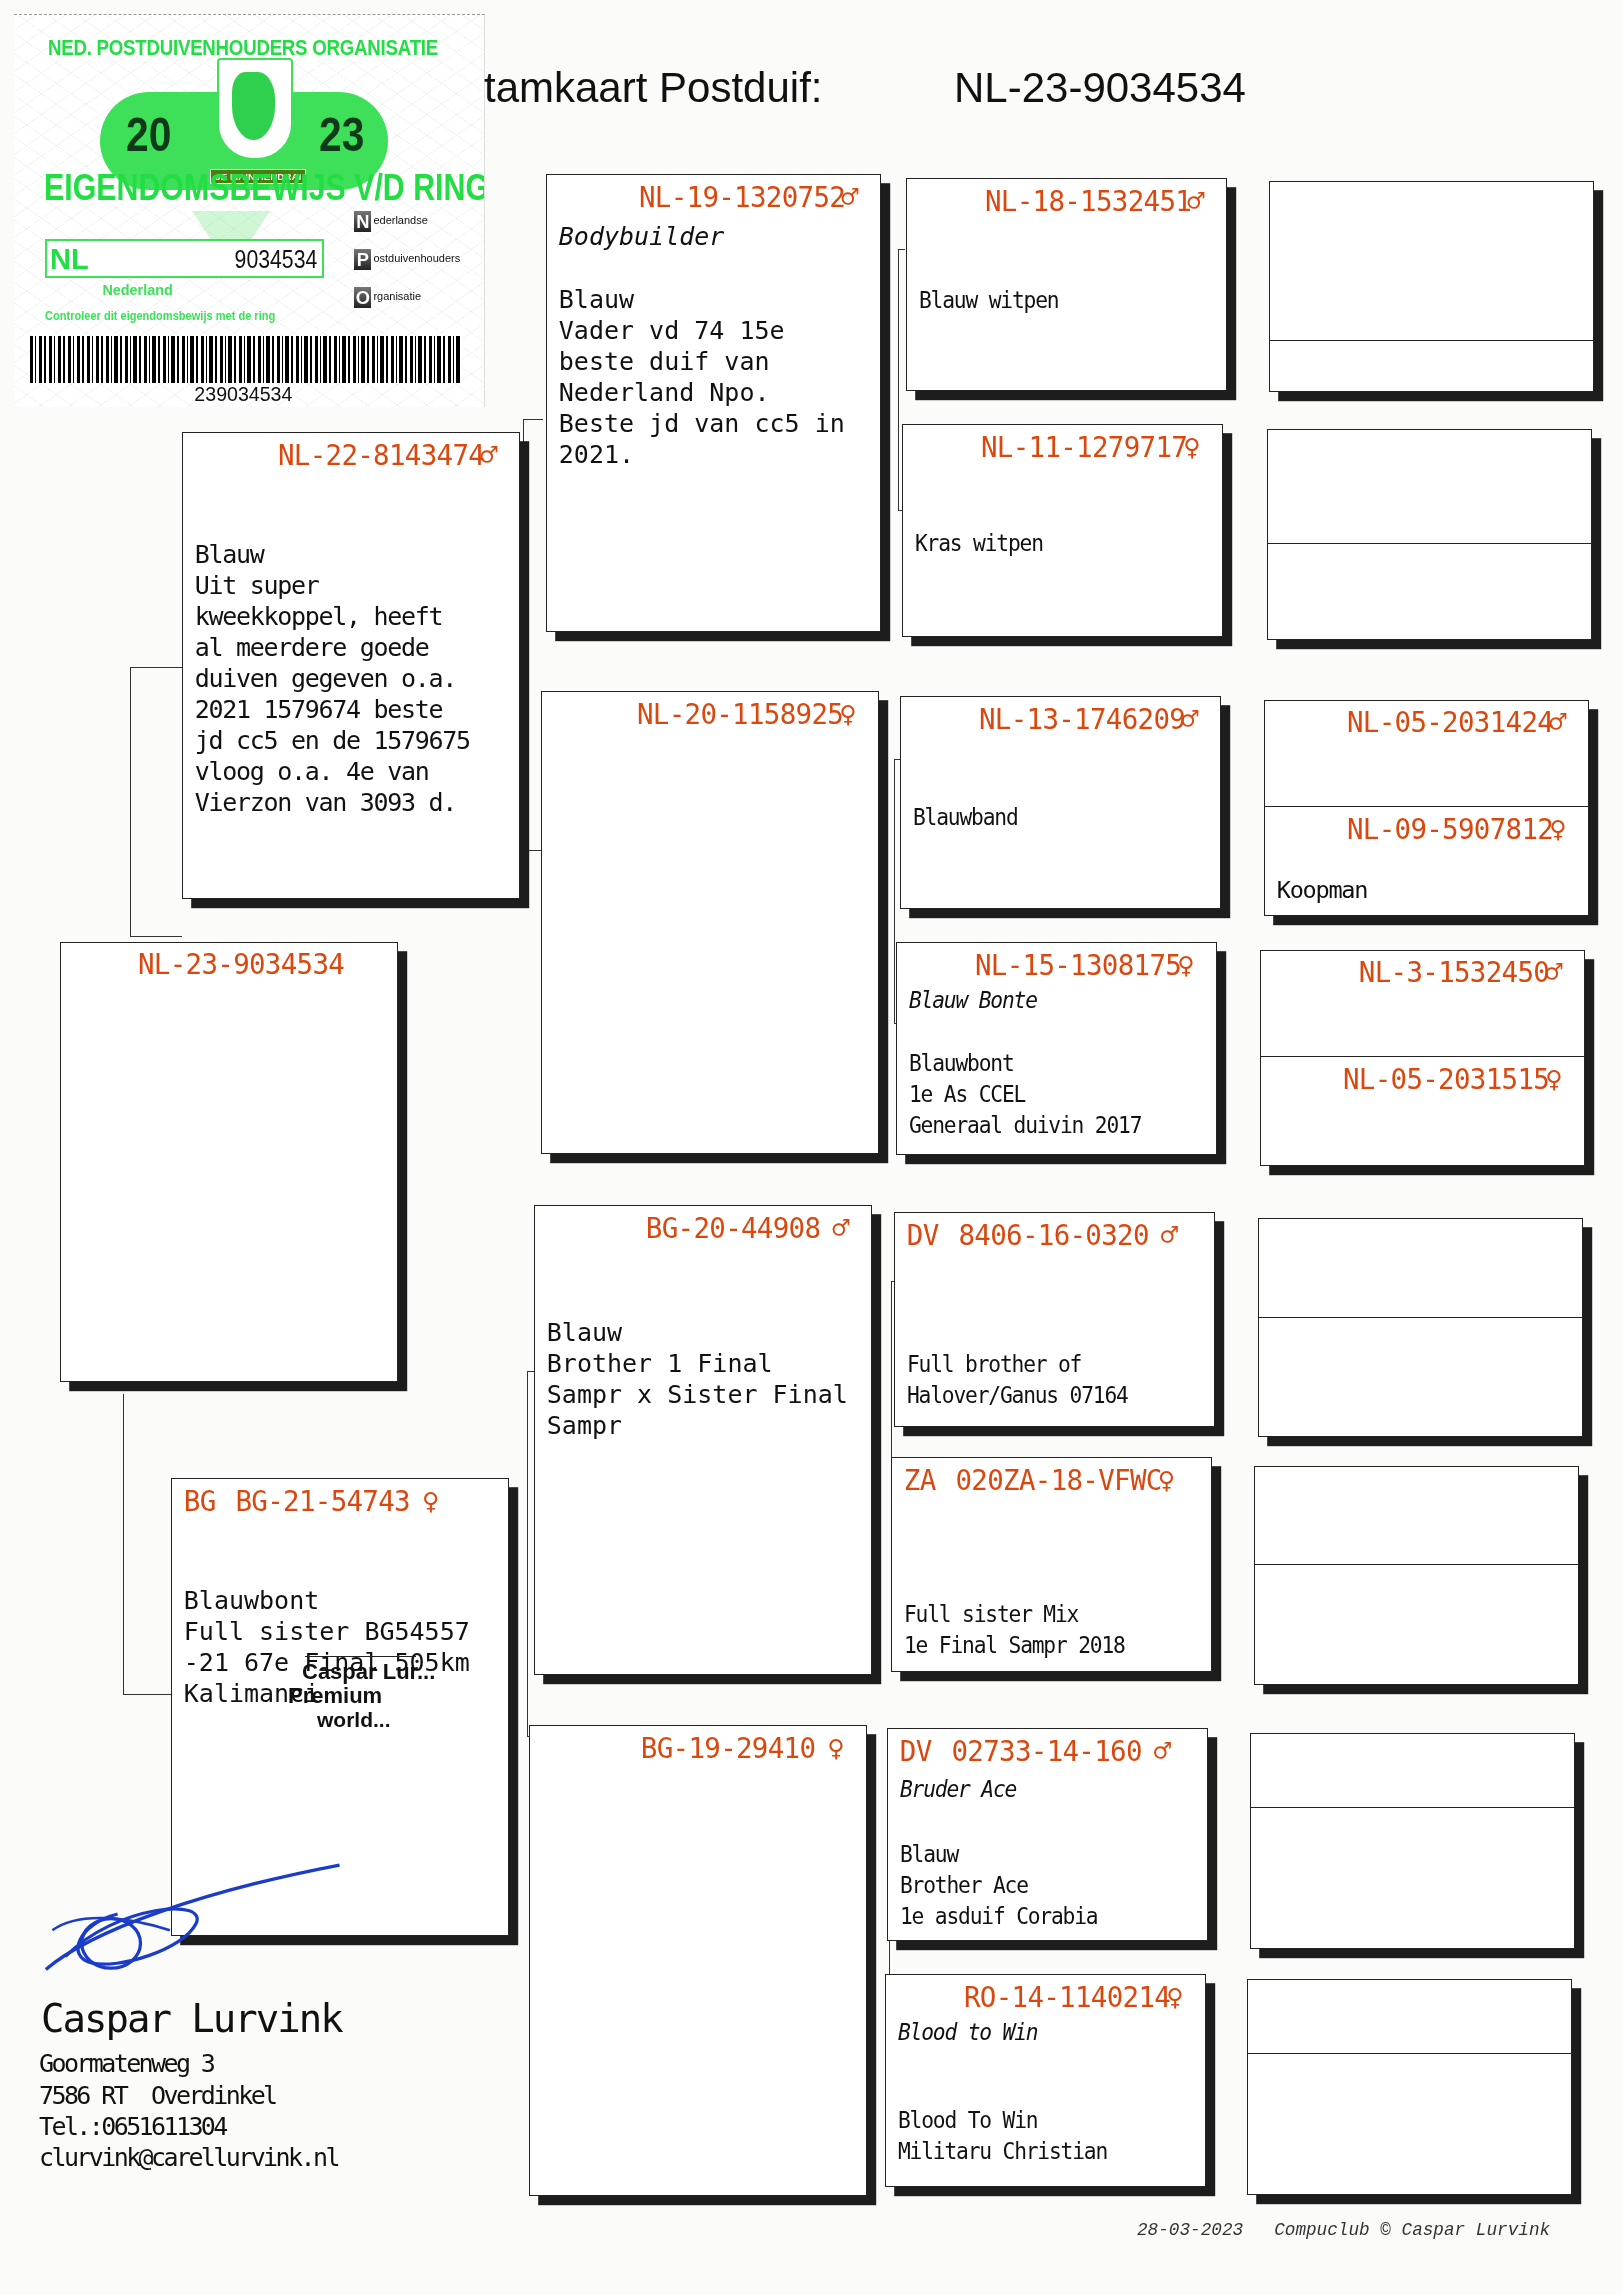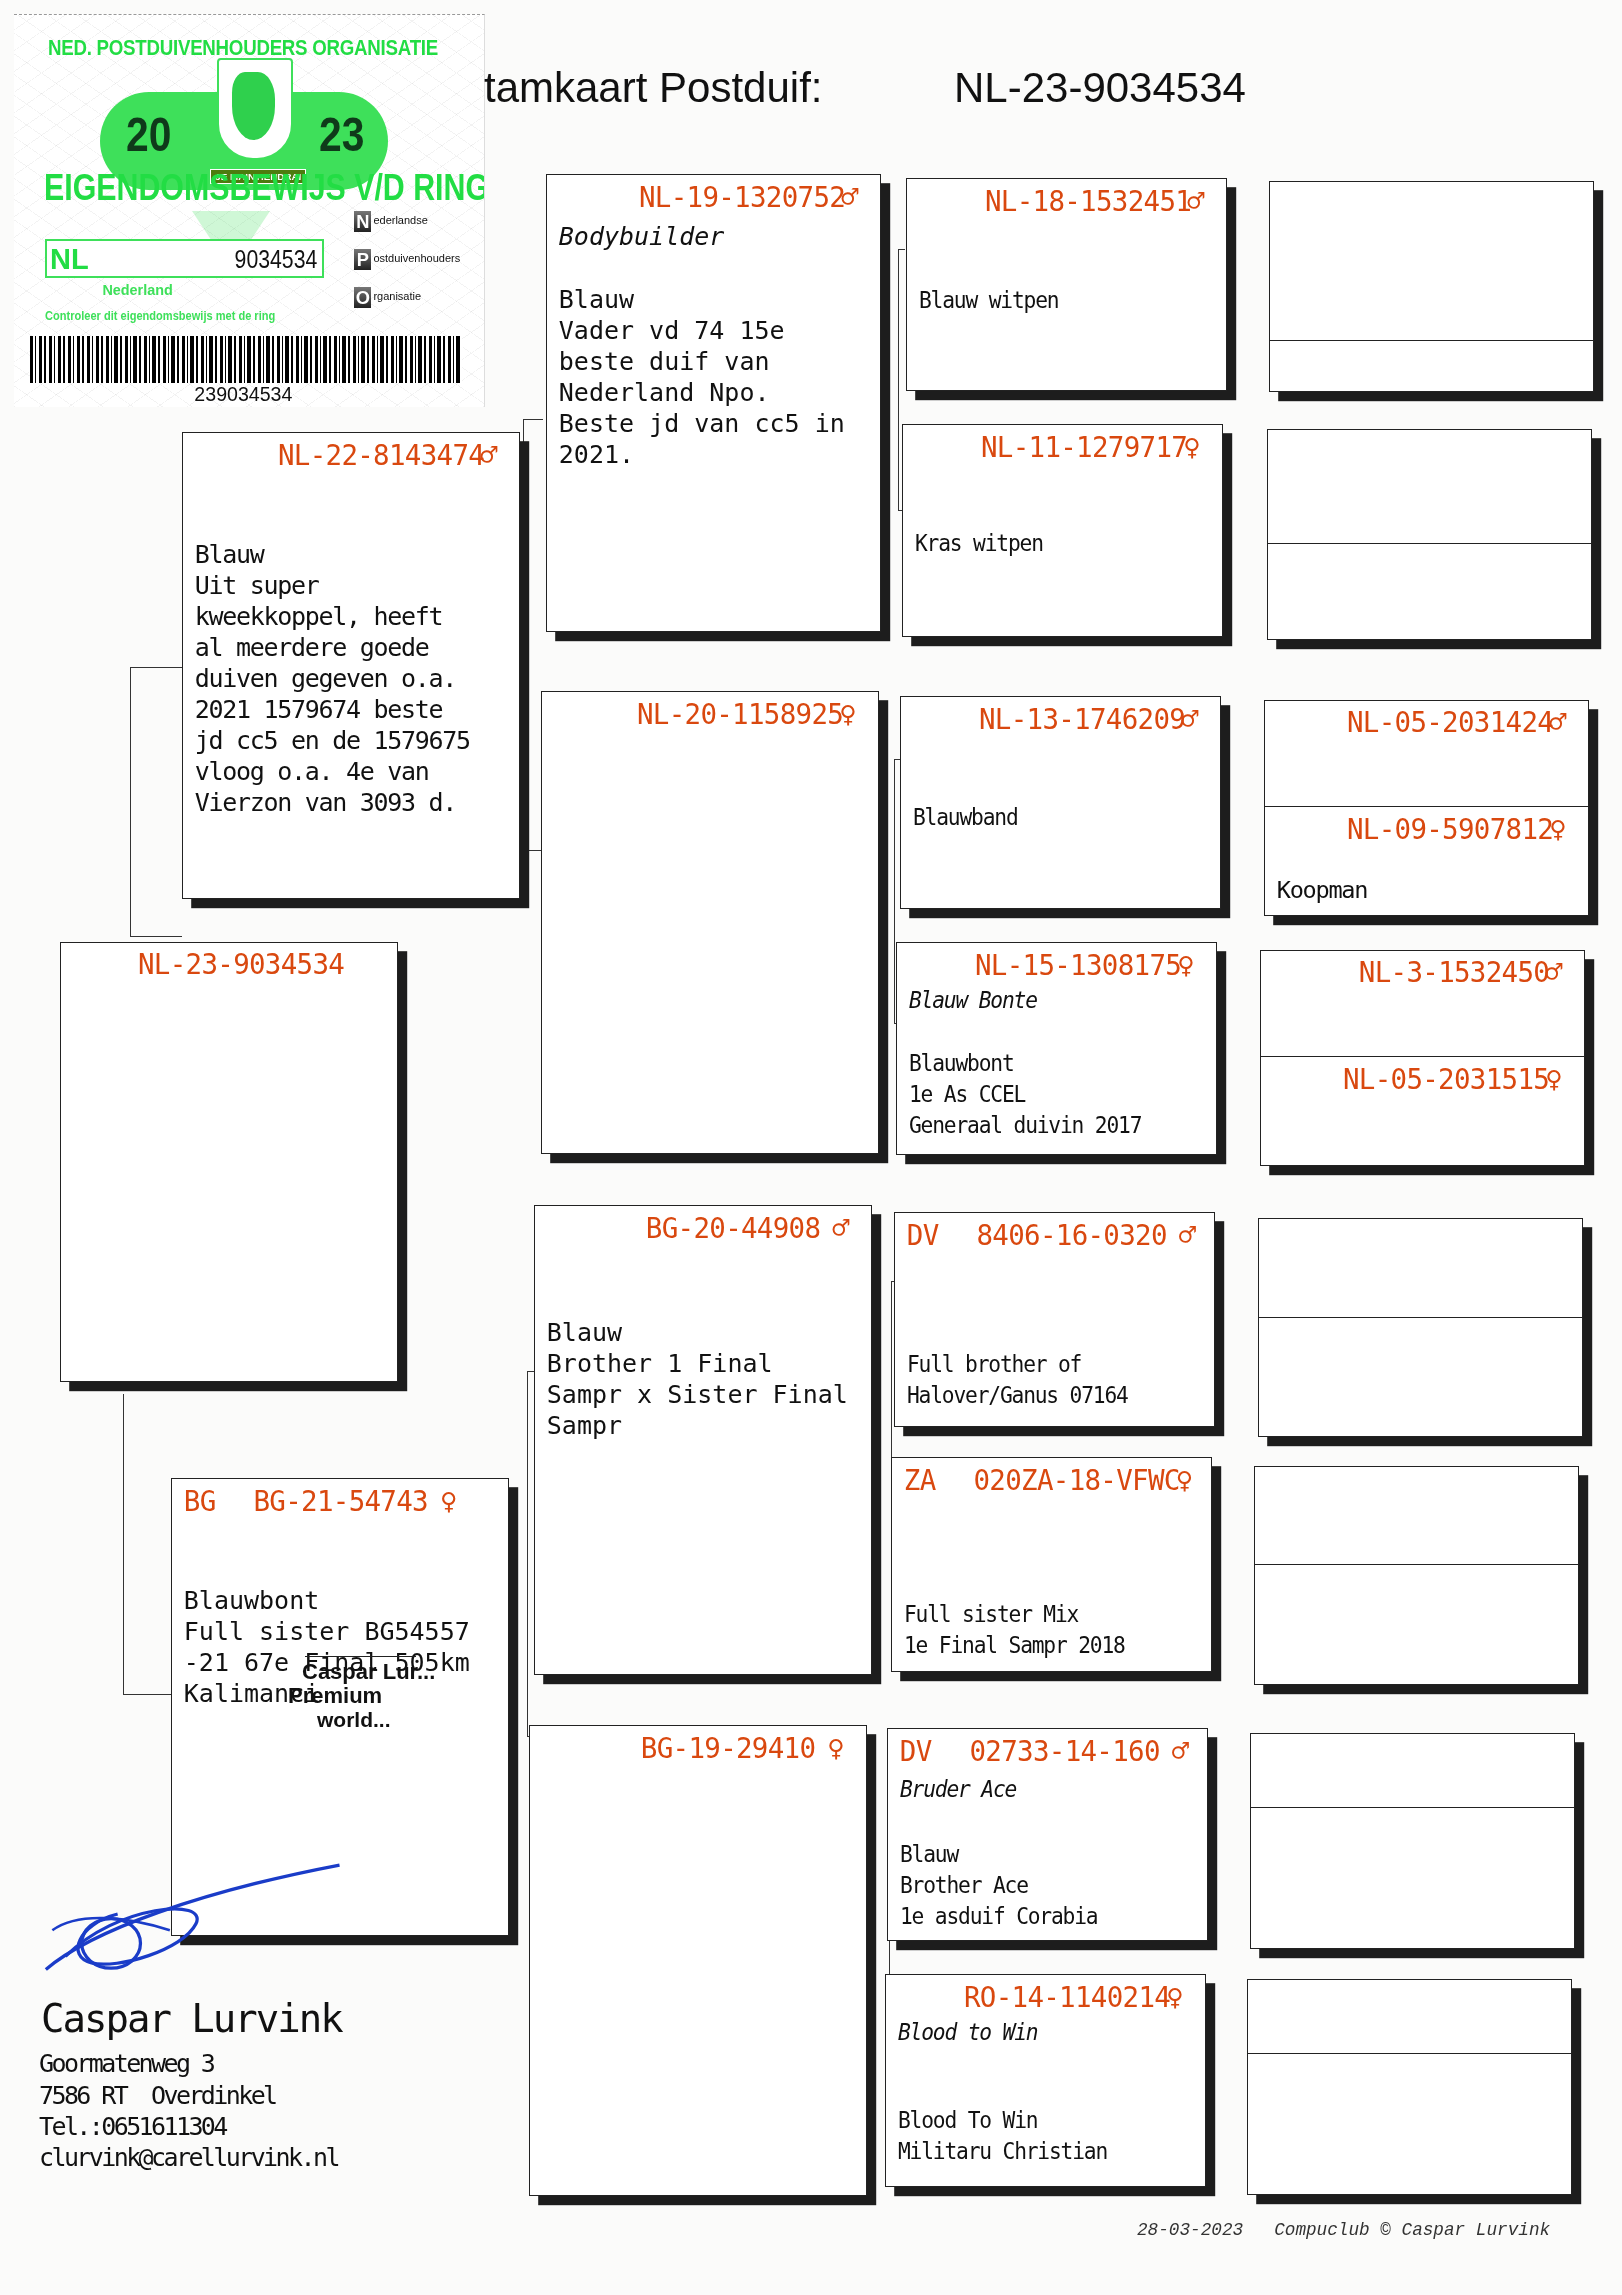--- a/index.html
+++ b/index.html
@@ -41,21 +41,21 @@
   
   .doc-title { left:484px; top:64px; font-family:"Liberation Sans",sans-serif; font-size:42px; color:#111; white-space:nowrap; }
   .doc-title-ring { left:954px; top:64px; font-family:"Liberation Sans",sans-serif; font-size:42px; color:#111; white-space:nowrap; }
 
   
   .box { position:absolute; background:#fff; border:1.3px solid #222; box-sizing:border-box;
          box-shadow:9.2px 9.2px 0 #1d1d1d; }
   .box .ring { position:absolute; top:5.2px; right:22px; color:#d9480f; font-size:27.5px; white-space:nowrap; letter-spacing:-0.7px; }
   .box .ring.left { left:11.8px; right:auto; }
   .box .ring .sx { font-size:29px; margin-left:-3.9px; }
-  .box .ring .cc { margin-right:38px; }
+  .box .ring .cc { margin-right:20px; }
   .box .name { position:absolute; left:11.8px; font-style:italic; font-size:25px; white-space:nowrap; }
   .box .desc { position:absolute; left:11.8px; font-size:25px; line-height:31px; white-space:pre; }
   .box.narrow .desc, .box.narrow .name { font-size:23.6px; letter-spacing:-1.3px; transform:scaleX(0.9); transform-origin:left; }
   .box .divider { position:absolute; left:0; right:0; height:1.3px; background:#222; }
 
   .conn { position:absolute; border:1.3px solid #333; box-sizing:border-box; }
 
   
   .stamp { position:absolute; font-family:"Liberation Sans",sans-serif; font-weight:bold; color:#111; white-space:nowrap; }
   .sig { position:absolute; left:39px; top:1852px; }

